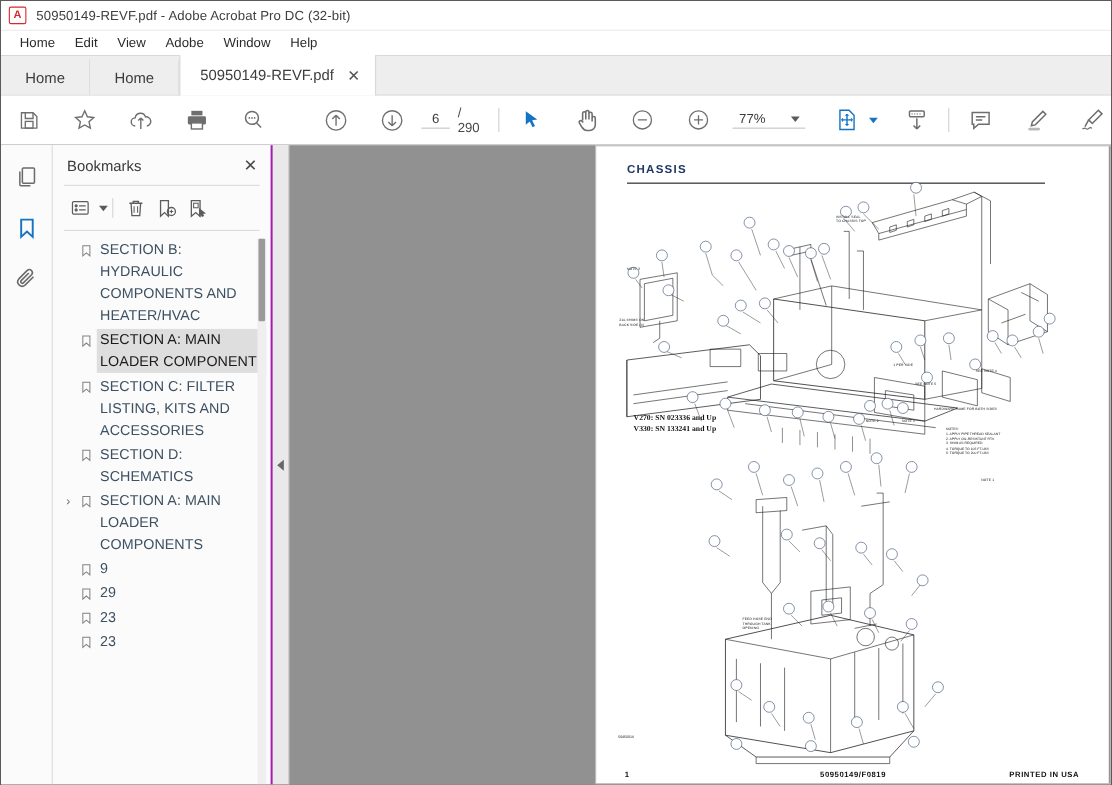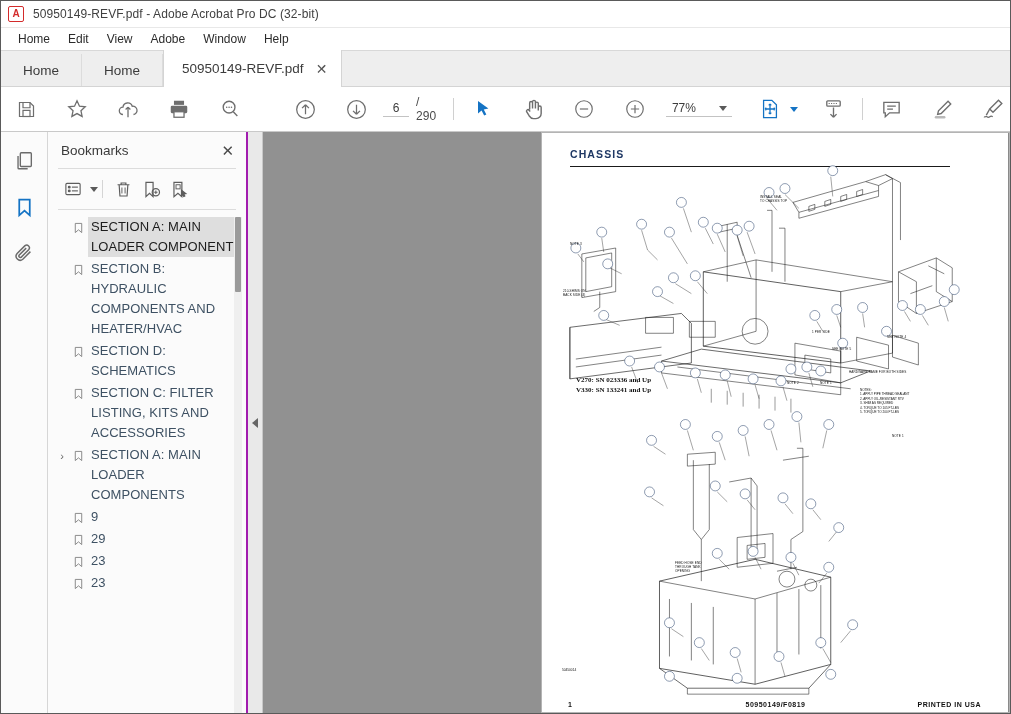--- a/index.html
+++ b/index.html
@@ -493,55 +493,55 @@
             <path d="M5 3h10v18l-5-4.3L5 21z"></path>
             <rect x="7.6" y="6" width="5.2" height="5.2" stroke-width="1.2"></rect>
             <path d="M14.5 13l5.5 4.3-2.6.4 1.3 2.6-1.3.6-1.3-2.6-1.6 1.7z" fill="currentColor"></path>
           </svg>
         </div>
       </div>
       <div class="panel-div"></div>
 
       <div class="bm-list">
         <div id="bm-rows">
+            <div class="bm-row">
+              <div class="bm-twisty"></div>
+              <div class="bm-icon">
+                <svg width="11" height="14" viewBox="0 0 24 24" fill="none" stroke="currentColor" stroke-width="2">
+                  <path d="M5 2h14v20l-7-6-7 6z"></path>
+                </svg>
+              </div>
+              <div class="bm-label">SECTION B: HYDRAULIC COMPONENTS AND HEATER/HVAC</div>
+            </div>
             <div class="bm-row selected">
               <div class="bm-twisty"></div>
               <div class="bm-icon">
                 <svg width="11" height="14" viewBox="0 0 24 24" fill="none" stroke="currentColor" stroke-width="2">
                   <path d="M5 2h14v20l-7-6-7 6z"></path>
                 </svg>
               </div>
               <div class="bm-label">SECTION A: MAIN LOADER COMPONENT</div>
             </div>
             <div class="bm-row">
               <div class="bm-twisty"></div>
               <div class="bm-icon">
                 <svg width="11" height="14" viewBox="0 0 24 24" fill="none" stroke="currentColor" stroke-width="2">
                   <path d="M5 2h14v20l-7-6-7 6z"></path>
                 </svg>
               </div>
-              <div class="bm-label">SECTION B: HYDRAULIC COMPONENTS AND HEATER/HVAC</div>
+              <div class="bm-label">SECTION C: FILTER LISTING, KITS AND ACCESSORIES</div>
             </div>
             <div class="bm-row">
               <div class="bm-twisty"></div>
               <div class="bm-icon">
                 <svg width="11" height="14" viewBox="0 0 24 24" fill="none" stroke="currentColor" stroke-width="2">
                   <path d="M5 2h14v20l-7-6-7 6z"></path>
                 </svg>
               </div>
               <div class="bm-label">SECTION D: SCHEMATICS</div>
-            </div>
-            <div class="bm-row">
-              <div class="bm-twisty"></div>
-              <div class="bm-icon">
-                <svg width="11" height="14" viewBox="0 0 24 24" fill="none" stroke="currentColor" stroke-width="2">
-                  <path d="M5 2h14v20l-7-6-7 6z"></path>
-                </svg>
-              </div>
-              <div class="bm-label">SECTION C: FILTER LISTING, KITS AND ACCESSORIES</div>
             </div>
             <div class="bm-row">
               <div class="bm-twisty">›</div>
               <div class="bm-icon">
                 <svg width="11" height="14" viewBox="0 0 24 24" fill="none" stroke="currentColor" stroke-width="2">
                   <path d="M5 2h14v20l-7-6-7 6z"></path>
                 </svg>
               </div>
               <div class="bm-label">SECTION A: MAIN LOADER COMPONENTS</div>
             </div>

